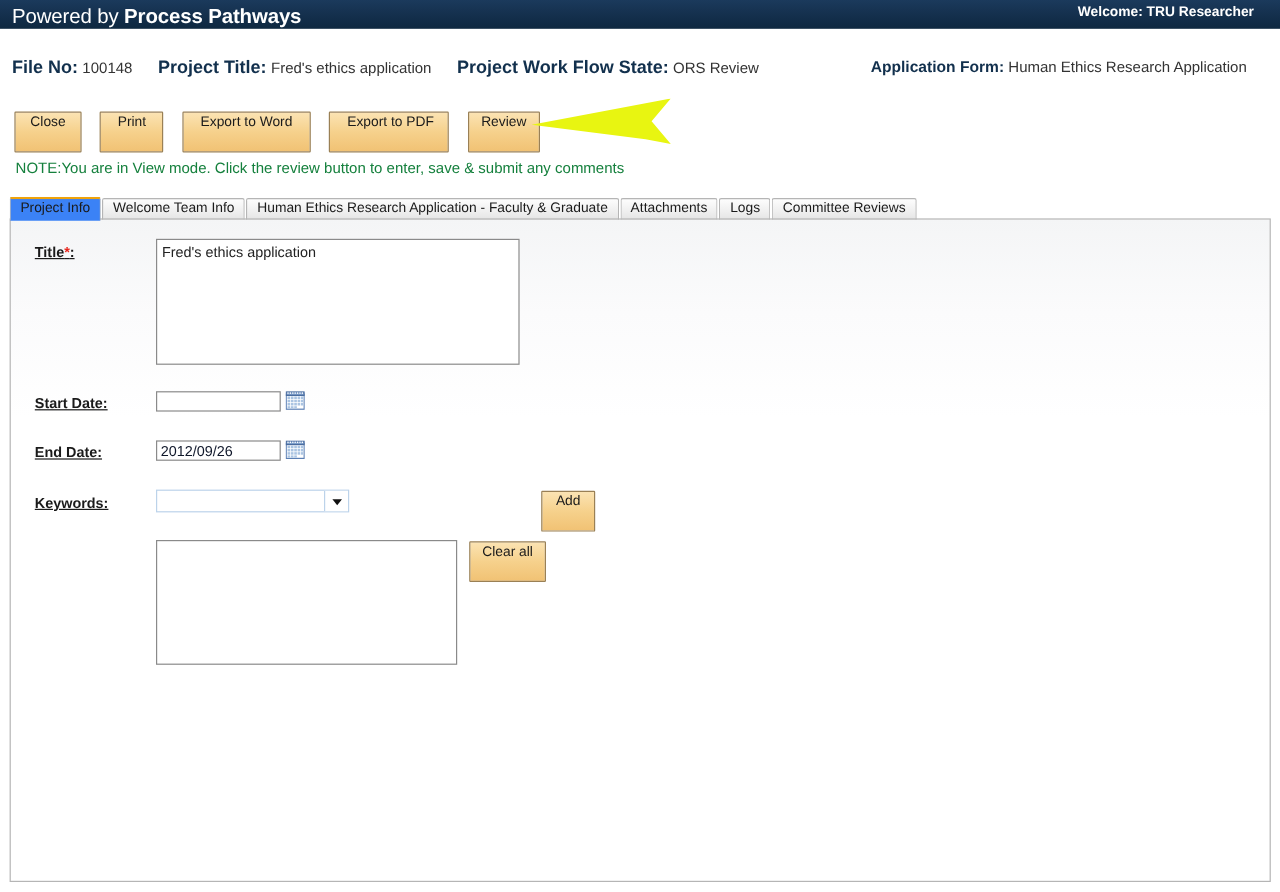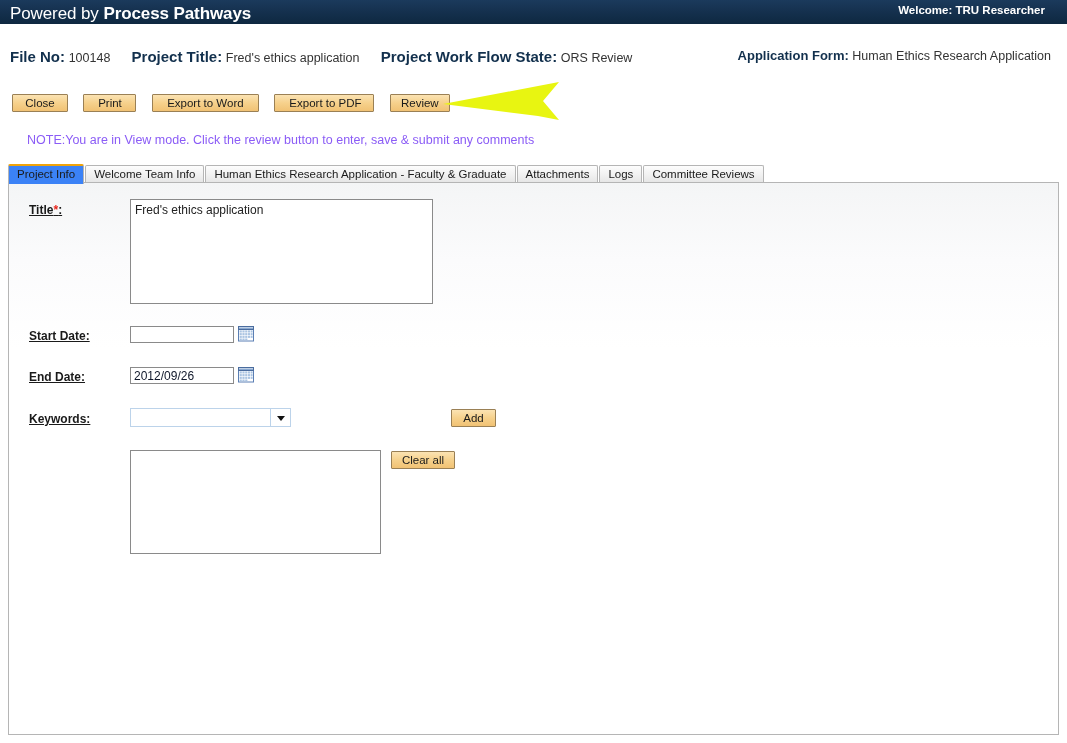--- a/index.html
+++ b/index.html
@@ -35,33 +35,33 @@
   .hdr-line {
     position: absolute; left: 10px; top: 48px;
     font-size: 13px; color: #12304d;
     white-space: nowrap;
   }
   .hdr-line .lbl { font-weight: bold; font-size: 15px; }
   .hdr-line .val { font-weight: normal; font-size: 12.5px; color: #333; }
   .hdr-line .gap { display: inline-block; width: 14px; }
 
   .appform {
-    position: absolute; right: 16px; top: 48px;
+    position: absolute; right: 28px; top: 48px;
     text-align: center;
     font-size: 12.5px; color: #333;
     line-height: 16px;
     white-space: nowrap;
   }
   .appform .lbl { font-weight: bold; color: #12304d; font-size: 13px; }
 
   
   .toolbar { position: absolute; left: 12px; top: 93px; }
   .btn {
     display: inline-block;
-    height: 18px; line-height: 16px;
+    height: 34px; line-height: 16px;
     padding: 0 7px;
     margin-right: 11px;
     font-size: 11.5px;
     color: #1a1a1a;
     text-align: center;
     background: linear-gradient(to bottom, #fbe3b3 0%, #f6d18c 50%, #f1c274 100%);
     border: 1px solid #9a8055;
     border-radius: 1px;
     cursor: pointer;
     vertical-align: middle;
@@ -71,22 +71,22 @@
 
   
   .arrow {
     position: absolute; left: 443px; top: 82px;
     width: 120px; height: 38px;
     pointer-events: none;
   }
 
   
   .note {
-    position: absolute; left: 27px; top: 133px;
-    font-size: 12.5px; color: #8b5cf6;
+    position: absolute; left: 13px; top: 133px;
+    font-size: 12.5px; color: #15803d;
     white-space: nowrap;
   }
 
   
   .tabs {
     position: absolute; left: 8px; top: 164px;
     width: 1051px; height: 19px;
     font-size: 0;
     white-space: nowrap;
   }

